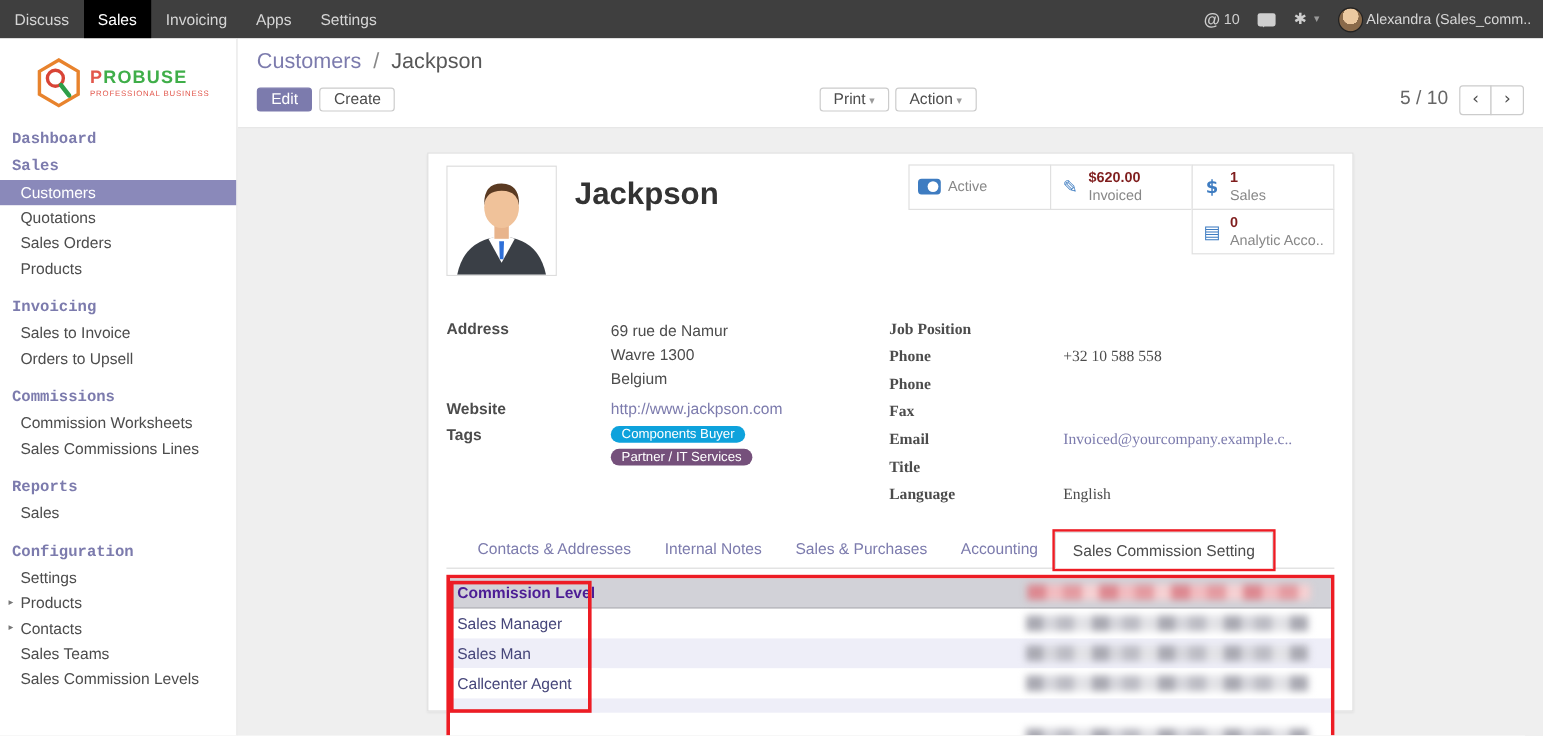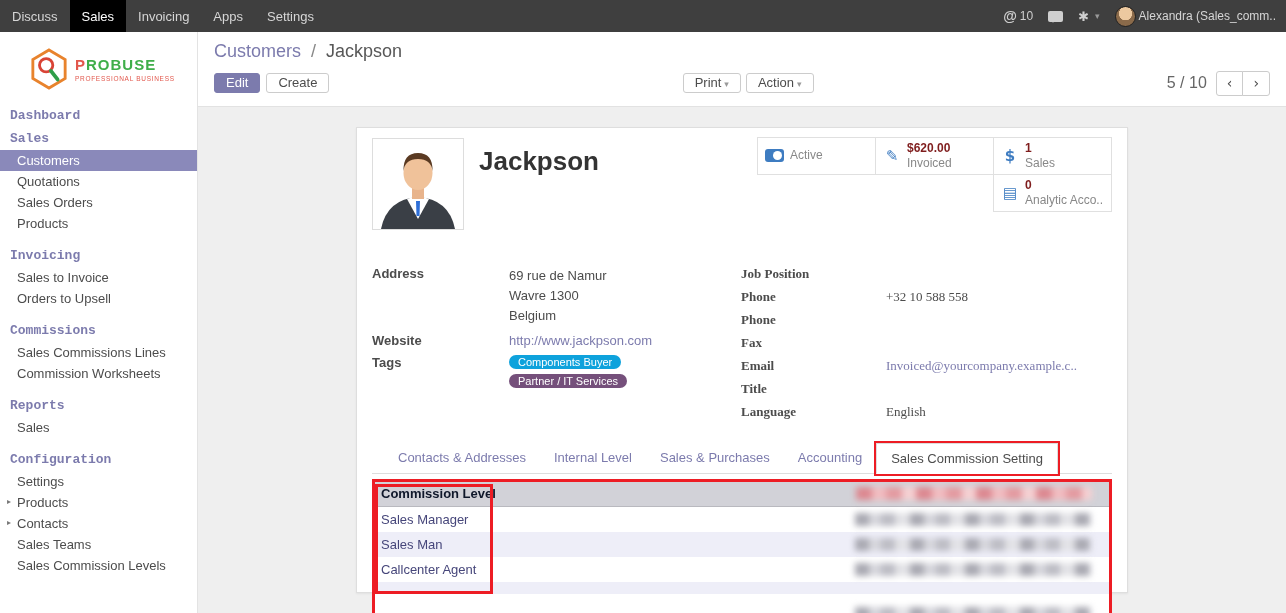--- a/index.html
+++ b/index.html
@@ -85,21 +85,21 @@
 
   
   .tabs{display:flex;margin-top:22px;border-bottom:1px solid #ddd;padding-left:12px;}
   .tab{padding:7px 14px;font-size:13px;color:var(--accent);cursor:pointer;position:relative;top:1px;}
   .tab.active{color:#4c4c4c;background:#fff;border:1px solid #ddd;border-bottom-color:#fff;outline:2px solid var(--annotation_red);}
 
   
   .table-region{margin-top:5px;border:3px solid var(--annotation_red);position:relative;background:#fff;}
   table.list{width:100%;border-collapse:collapse;font-size:13px;table-layout:fixed;}
   th.c1,td.c1{width:118px;padding-left:6px;text-align:left;overflow:hidden;white-space:nowrap;}
-  thead th{background:#d2d2d8;color:#0f172a;font-weight:bold;height:22px;text-align:left;border-bottom:1px solid #b9b9bf;}
+  thead th{background:#d2d2d8;color:#4c1d95;font-weight:bold;height:22px;text-align:left;border-bottom:1px solid #b9b9bf;}
   tbody td{height:25px;padding:0;color:#46467a;}
   tbody td.c1{padding-left:6px;}
   tr.even{background:#eeeef8;}
   tr.odd{background:#fff;}
   tr.empty-sm td{height:12px;}
   tr.empty-xs td{height:10px;}
   tr.blur-row td{height:20px;}
   .blur{display:block;margin-left:355px;width:236px;height:13px;border-radius:1px;filter:blur(3px);
     background:repeating-linear-gradient(90deg,#a9a9b2 0 14px,#d6d6dc 14px 26px,#bcbcc4 26px 40px,#e2e2e6 40px 55px);}
   .blur.pink{background:repeating-linear-gradient(90deg,#dd8890 0 16px,#f2bcc0 16px 30px,#e49aa0 30px 46px,#f6d0d2 46px 60px);}
@@ -157,22 +157,22 @@
       <a class="side-item active">Customers</a>
       <a class="side-item">Quotations</a>
       <a class="side-item">Sales Orders</a>
       <a class="side-item">Products</a>
 
       <div class="side-header spaced">Invoicing</div>
       <a class="side-item">Sales to Invoice</a>
       <a class="side-item">Orders to Upsell</a>
 
       <div class="side-header spaced">Commissions</div>
+      <a class="side-item">Commission Worksheets</a>
       <a class="side-item">Sales Commissions Lines</a>
-      <a class="side-item">Commission Worksheets</a>
 
       <div class="side-header spaced">Reports</div>
       <a class="side-item">Sales</a>
 
       <div class="side-header spaced">Configuration</div>
       <a class="side-item">Settings</a>
       <a class="side-item">
         <span class="caret">▸</span>
         <span>Products</span>
       </a>
@@ -301,21 +301,21 @@
               <span class="flabel">Title</span>
               <div class="fval"></div>
 
               <span class="flabel">Language</span>
               <div class="fval">English</div>
             </div>
           </div>
 
           <div class="tabs">
             <span class="tab">Contacts &amp; Addresses</span>
-            <span class="tab">Internal Level</span>
+            <span class="tab">Internal Notes</span>
             <span class="tab">Sales &amp; Purchases</span>
             <span class="tab">Accounting</span>
             <span class="tab active">Sales Commission Setting</span>
           </div>
 
           <div class="table-region">
             <table class="list">
               <thead>
                 <tr>
                   <th class="c1">Commission Level</th>

